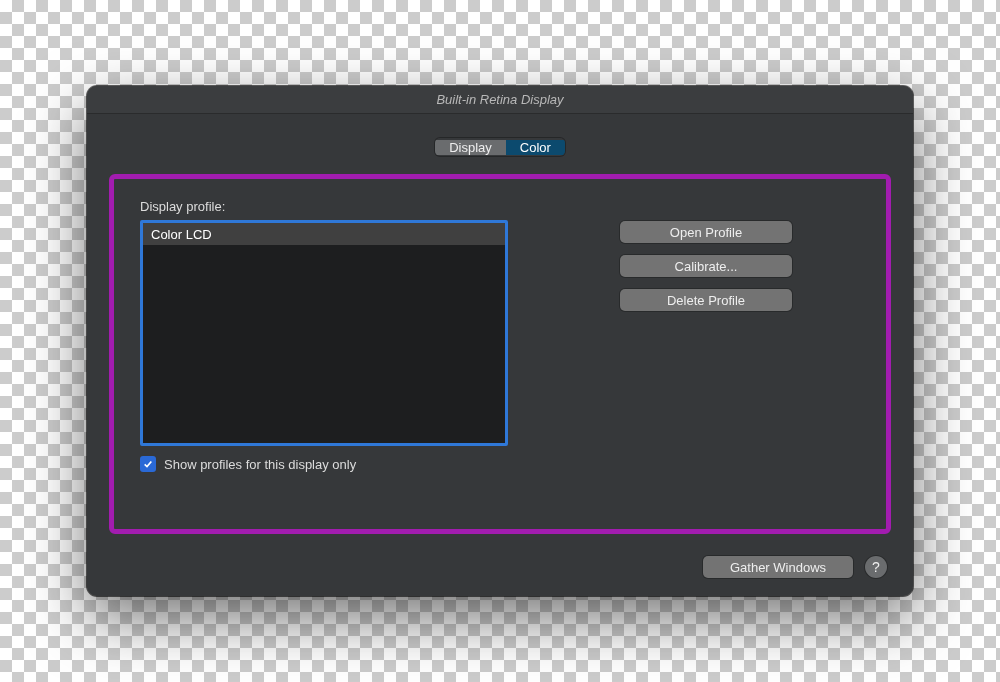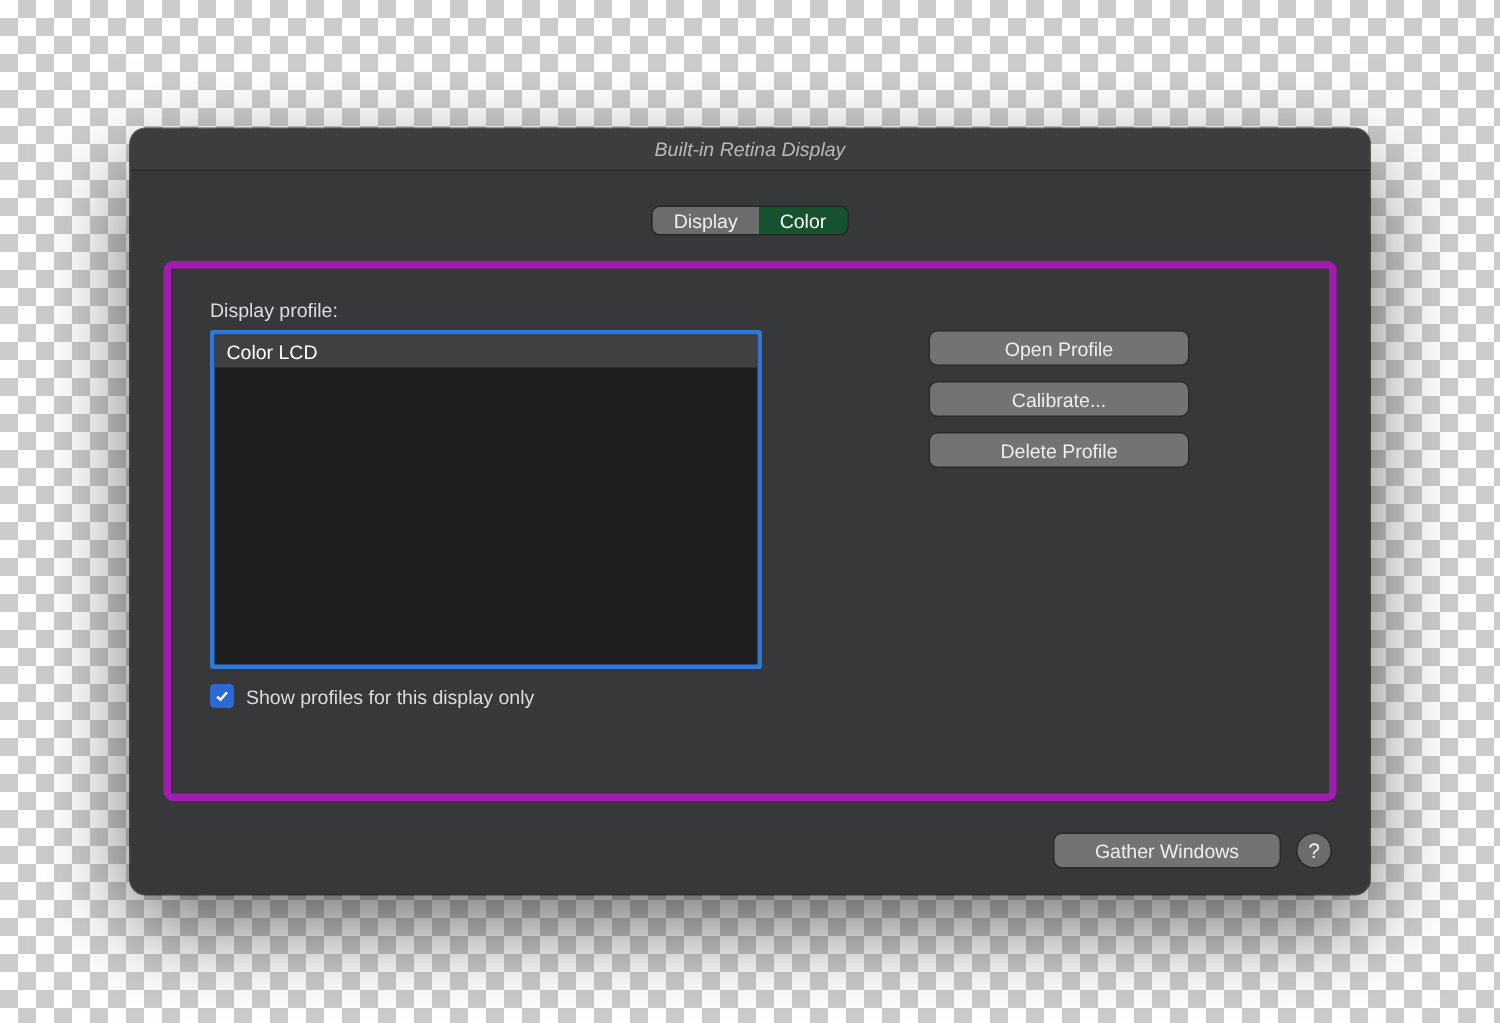--- a/index.html
+++ b/index.html
@@ -56,35 +56,36 @@
       margin-top: 6px;
       margin-bottom: 18px;
     }
 
     .seg-wrap {
       display: flex;
       height: 18px;
       border-radius: 5px;
       overflow: hidden;
       box-shadow: 0 0 0 1px rgba(0,0,0,0.3);
+      align-items: center;
     }
 
     .seg {
       display: flex;
       align-items: center;
       justify-content: center;
       padding: 0 14px;
       font-size: 13px;
       background: #6a6c6e;
       color: #eee;
       cursor: pointer;
     }
 
     .seg.selected {
-      background: #14532d;
+      background: #0c4a6e;
       color: #fff;
     }
 
     .content-frame {
       border: 5px solid #a21caf;
       border-radius: 6px;
       padding: 20px 26px 26px 26px;
       position: relative;
       min-height: 360px;
     }

